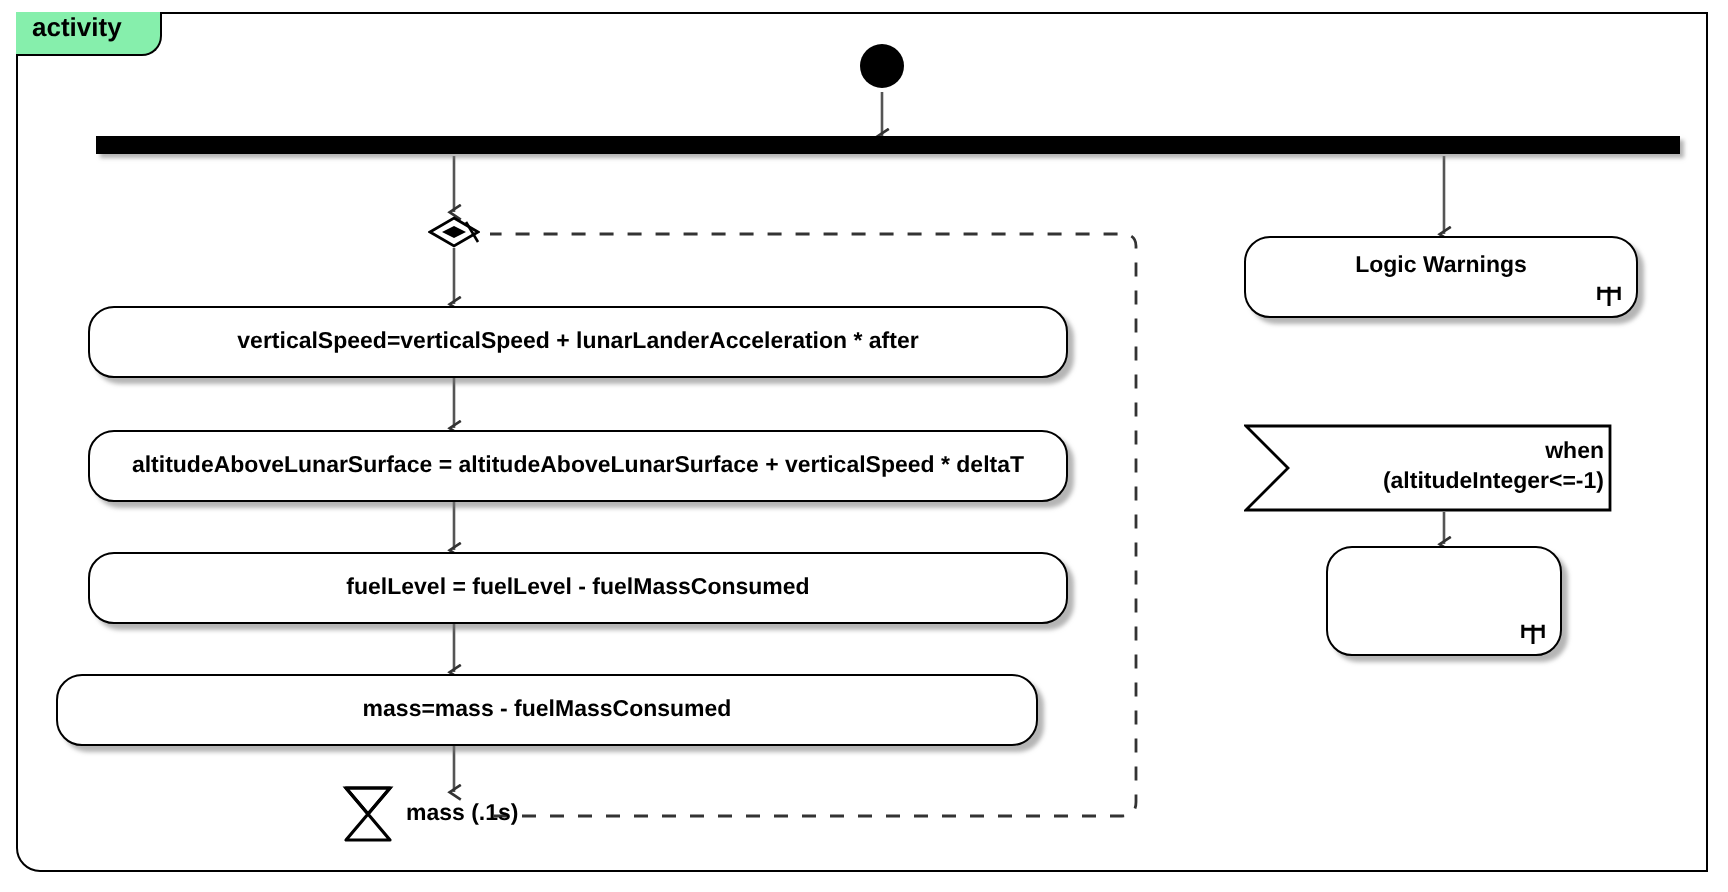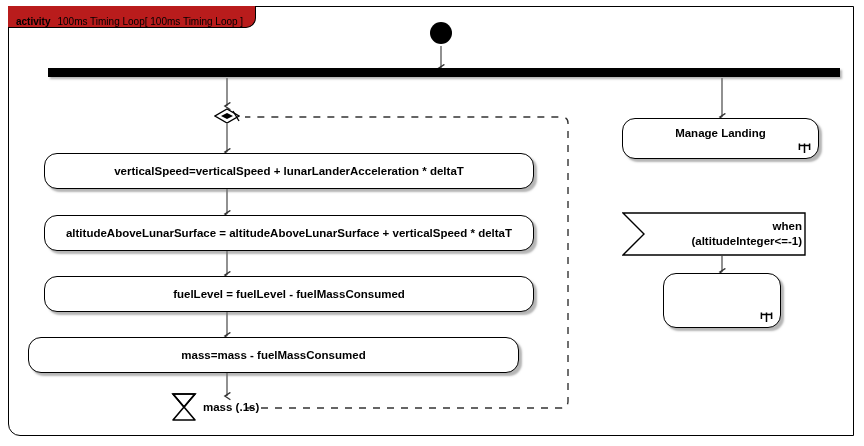--- a/index.html
+++ b/index.html
@@ -32,27 +32,27 @@
   }
   .frame-tab {
     position: absolute;
     left: 8px;
     top: 6px;
     height: 22px;
     border: 1.5px solid #000;
     border-top: none;
     border-left: none;
     border-radius: 0 0 10px 0;
-    background: #b91c1c;
+    background: #86efac;
     box-sizing: border-box;
     padding: 0 12px 0 8px;
     display: flex;
-    align-items: flex-end;
+    align-items: flex-start;
     white-space: nowrap;
-    font-size: 10px;
+    font-size: 13px;
     color: #000;
   }
   .frame-tab .kw {
     font-weight: bold;
     margin-right: 7px;
   }
 
   
   .action {
     position: absolute;
@@ -151,21 +151,20 @@
   }
 </style>
 </head>
 <body>
 
 <div id="canvas">
 
   <div class="frame"></div>
   <div class="frame-tab">
     <span class="kw">activity</span>
-    <span>100ms Timing Loop[ 100ms Timing Loop ]</span>
   </div>
 
   <svg id="wires">
     <defs>
       <marker id="arrow" markerWidth="9" markerHeight="9" refX="4.2" refY="4.4" orient="auto" markerUnits="userSpaceOnUse">
         <path d="M0.6,1 L4.3,6.6 L8,1" fill="none" stroke="#333" stroke-width="1.3"></path>
       </marker>
     </defs>
 
     <line x1="441" y1="46" x2="441" y2="68" stroke="#555" stroke-width="1.3" marker-end="url(#arrow)"></line>
@@ -195,21 +194,21 @@
 
   <div class="merge-diamond" style="left:214px; top:108px;">
     <svg width="26" height="16" viewBox="0 0 26 16">
       <polygon points="13,1 25,8 13,15 1,8" fill="#ffffff" stroke="#000" stroke-width="1.4"></polygon>
       <polygon points="13,5 19,8 13,11 7,8" fill="#000"></polygon>
       <line x1="19" y1="3" x2="25" y2="13" stroke="#000" stroke-width="1.3"></line>
     </svg>
   </div>
 
   <div class="action" style="left:44px; top:153px; width:490px; height:36px;">
-    <span class="label">verticalSpeed=verticalSpeed + lunarLanderAcceleration * deltaT</span>
+    <span class="label">verticalSpeed=verticalSpeed + lunarLanderAcceleration * after</span>
   </div>
 
   <div class="action" style="left:44px; top:215px; width:490px; height:36px;">
     <span class="label">altitudeAboveLunarSurface = altitudeAboveLunarSurface + verticalSpeed * deltaT</span>
   </div>
 
   <div class="action" style="left:44px; top:276px; width:490px; height:36px;">
     <span class="label">fuelLevel = fuelLevel - fuelMassConsumed</span>
   </div>
 
@@ -219,21 +218,21 @@
 
   <div class="timer" style="left:171px; top:392px;">
     <svg width="26" height="30" viewBox="0 0 26 30">
       <polygon points="2,2 24,2 2,28 24,28" fill="#ffffff" stroke="#000" stroke-width="1.6" stroke-linejoin="round"></polygon>
       <polygon points="2,2 24,2 13,15" fill="none" stroke="#000" stroke-width="1.6"></polygon>
     </svg>
   </div>
   <div class="timer-label" style="left:203px; top:401px;">mass (.1s)</div>
 
   <div class="action tall" style="left:622px; top:118px; width:197px; height:41px;">
-    <span class="label" style="width:100%;">Manage Landing</span>
+    <span class="label" style="width:100%;">Logic Warnings</span>
     <span class="rake">
       <svg width="13" height="12" viewBox="0 0 13 12">
         <path d="M1.4,1.4 L1.4,8 M6.5,1.4 L6.5,8 M11.6,1.4 L11.6,8 M1.4,3.6 L11.6,3.6 M6.5,3.6 L6.5,11" stroke="#000" stroke-width="1.5" fill="none"></path>
       </svg>
     </span>
   </div>
 
   <div class="when-shape" style="left:622px; top:212px; width:184px; height:44px;">
     <svg width="184" height="44" viewBox="0 0 184 44" style="position:absolute;left:0;top:0;">
       <polygon points="1,1 183,1 183,43 1,43 22,22" fill="#ffffff" stroke="#000" stroke-width="1.4"></polygon>

